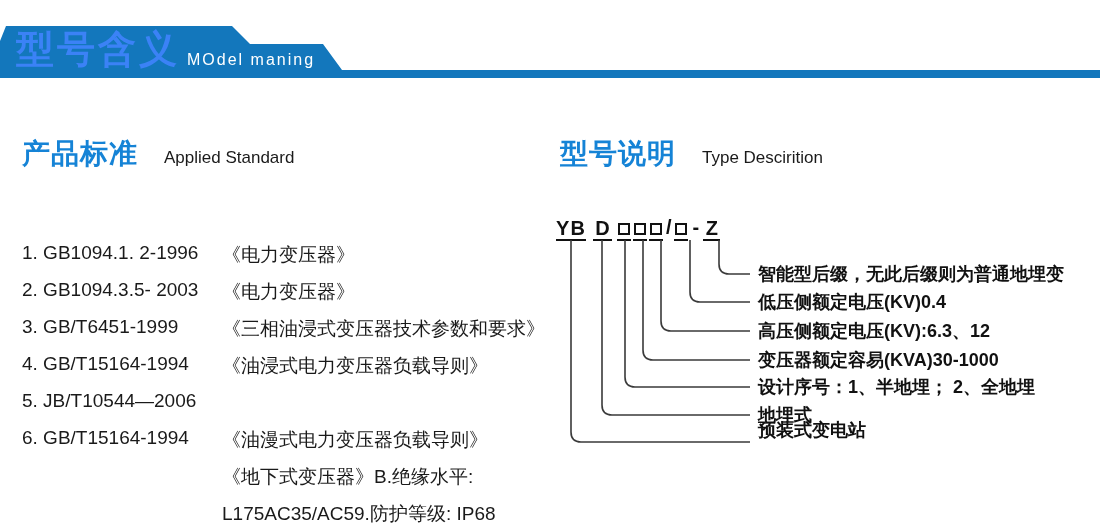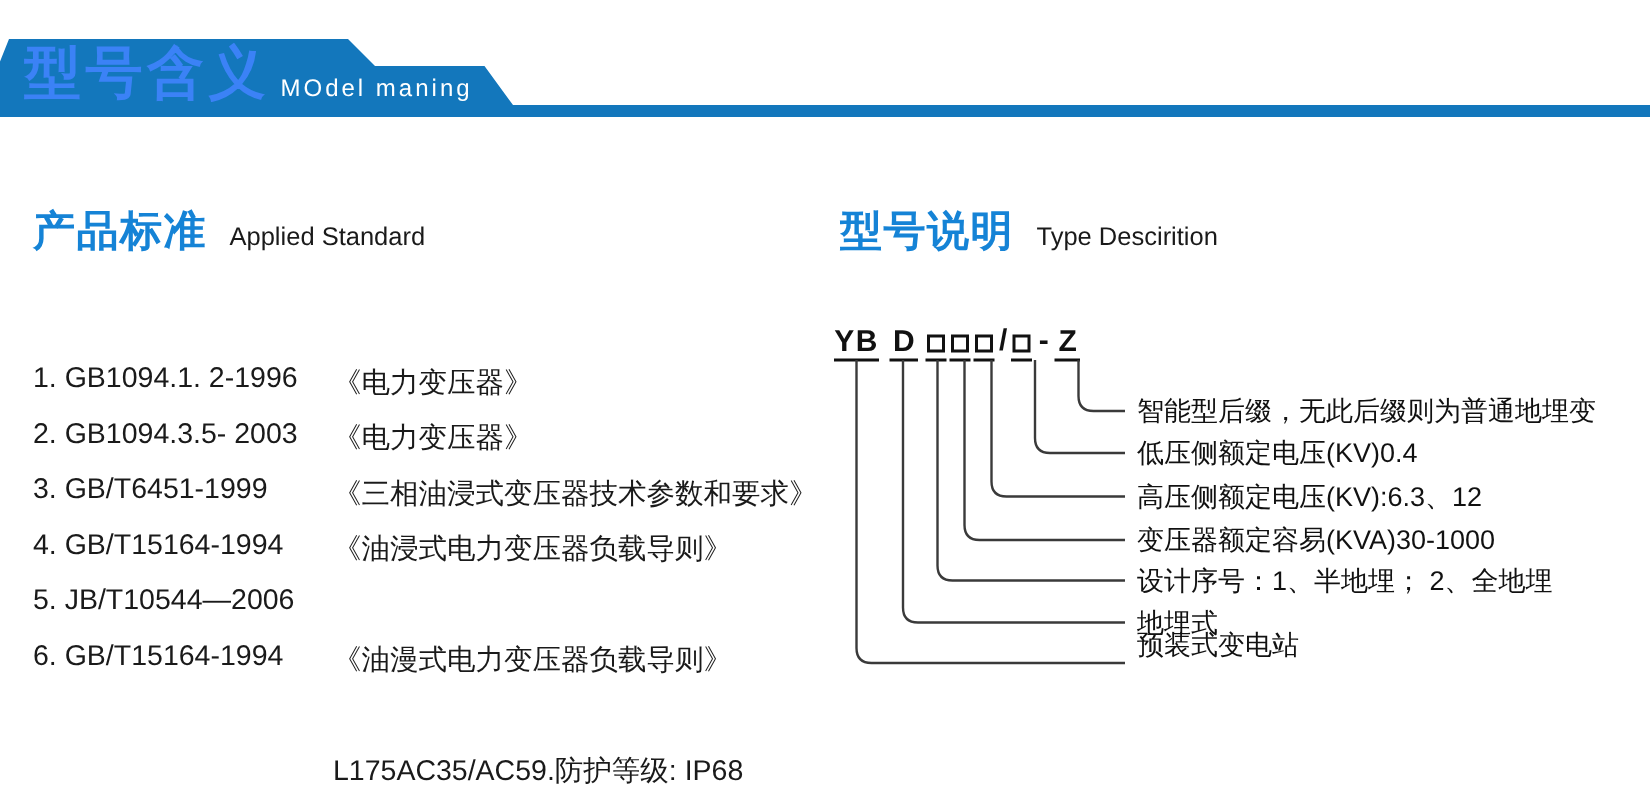--- a/index.html
+++ b/index.html
@@ -23,21 +23,21 @@
     position:absolute; left:16px; top:27px;
     font-size:38px; font-weight:bold; color:#3b82f6; letter-spacing:3px;
     line-height:44px;
   }
   .banner-sub {
     position:absolute; left:187px; top:51px;
     font-size:16px; font-weight:normal; color:#ffffff; letter-spacing:2px;
   }
 
   
-  .section-head { position:absolute; top:135px; display:flex; align-items:baseline; gap:15px; }
+  .section-head { position:absolute; top:135px; display:flex; align-items:baseline; gap:26px; }
   .section-head .zh { font-size:28px; font-weight:bold; color:#1583d6; letter-spacing:1px; }
   .section-head .en { font-size:17px; color:#1a1a1a; }
   #head-left  { left:22px; }
   #head-right { left:560px; }
 
   
   .std-list { position:absolute; left:22px; top:214px; width:530px;margin-top:20px; }
   .std-row  { position:relative; height:37px; font-size:19px; }
   .std-row .code { position:absolute; left:0;   top:8px; white-space:nowrap; }
   .std-row .name { position:absolute; left:200px; top:8px; white-space:nowrap; }
@@ -59,21 +59,21 @@
   .sep-hyphen { margin-left:5px; margin-right:2px; }
   .grp-z  { width:17px; margin-left:2px; }
 
   
   .connectors { position:absolute; left:550px; top:238px; }
   .connectors path { fill:none; stroke:#3a3a3a; stroke-width:1.6; }
 
   
   .model-label {
     position:absolute; left:758px;
-    font-size:18px; font-weight:normal; color:#111111;
+    font-size:18px; font-weight:bold; color:#111111;
     line-height:20px; white-space:nowrap;
   }
 </style>
 </head>
 <body>
 
 <div class="banner"></div>
 <div class="banner-title">型号含义</div>
 <div class="banner-sub">MOdel maning</div>
 
@@ -104,20 +104,21 @@
     <span class="name">《油浸式电力变压器负载导则》</span>
   </div>
   <div class="std-row">
     <span class="code">5. JB/T10544—2006</span>
   </div>
   <div class="std-row">
     <span class="code">6. GB/T15164-1994</span>
     <span class="name">《油漫式电力变压器负载导则》</span>
   </div>
   <div class="std-row">
+    <span class="name">《地下式变压器》B.绝缘水平:</span>
   </div>
   <div class="std-row">
     <span class="code"></span>
     <span class="name">L175AC35/AC59.防护等级: IP68</span>
   </div>
 </div>
 
 <div class="model-code">
   <span class="grp grp-yb">YB</span>
   <span class="grp grp-d">D</span>

